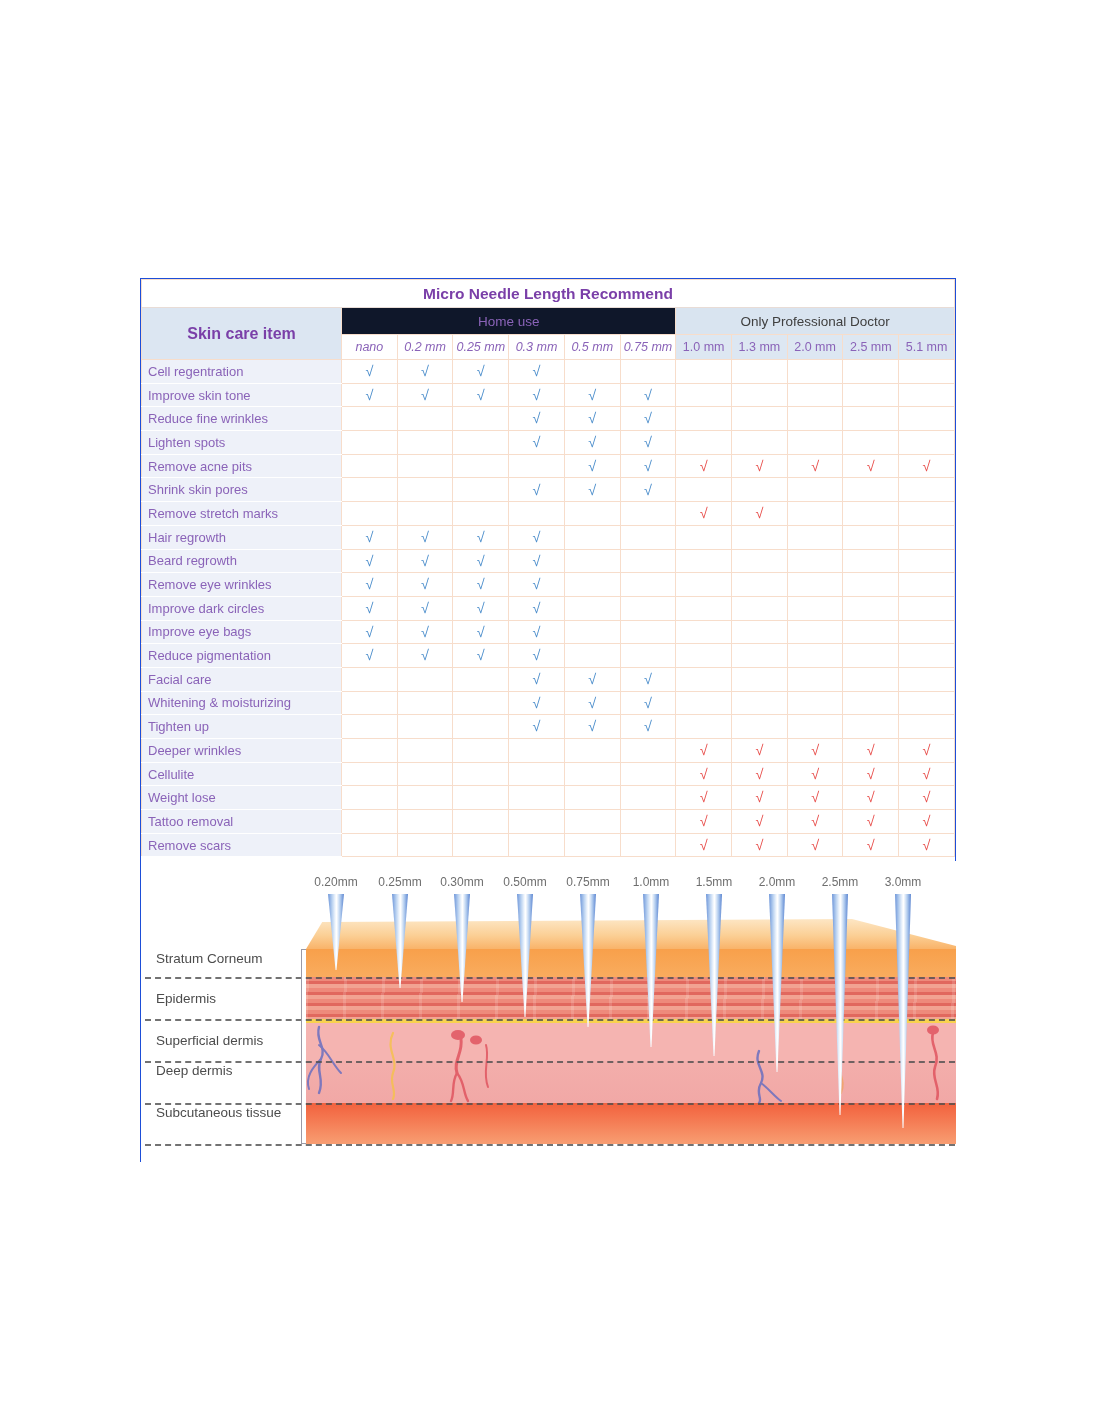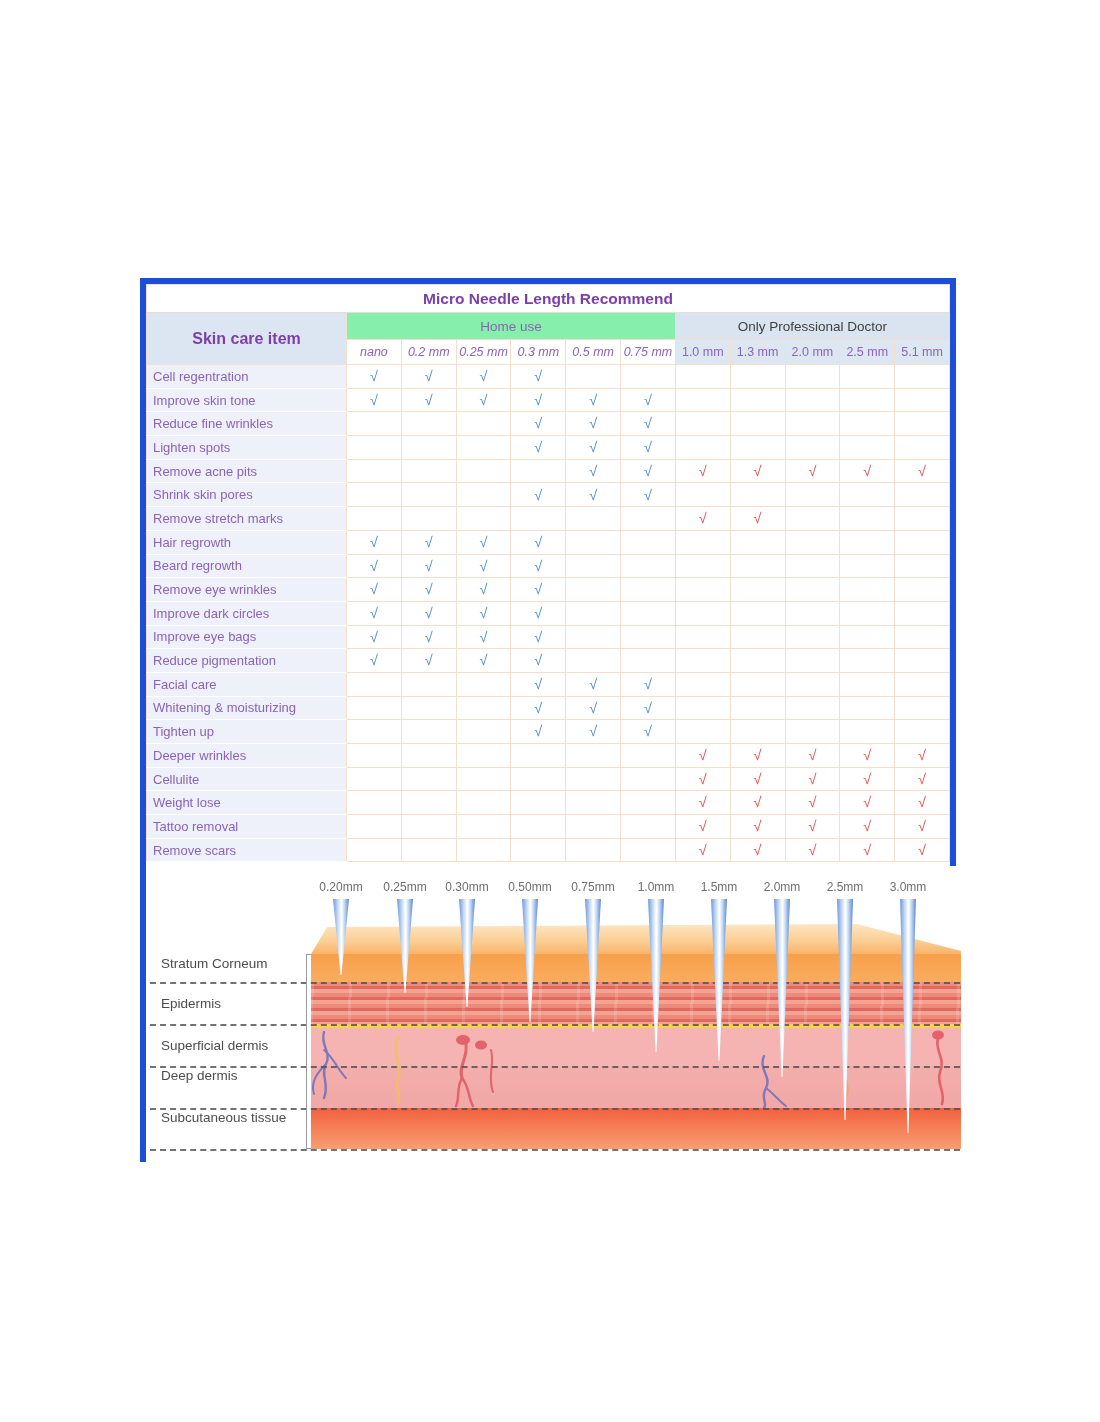--- a/index.html
+++ b/index.html
@@ -1,30 +1,30 @@
 <!DOCTYPE html>
 <html><head>
 <meta charset="utf-8">
 <style>
   * { margin:0; padding:0; box-sizing:border-box; }
   html,body { width:1100px; height:1422px; background:#ffffff;
     font-family:"Liberation Sans", sans-serif; position:relative; }
 
   .content { position:absolute; left:140px; top:278px; width:816px; height:884px;
-    border:6px solid #1d4ed8; background:#fff; }
+    border:1px solid #1d4ed8; background:#fff; }
 
   
   table.matrix { width:100%; border-collapse:collapse; table-layout:fixed; }
   .matrix th, .matrix td { border:1px solid #f7ddcb; overflow:hidden; white-space:nowrap; }
 
   tr.title-row th { height:28px; background:#fff; color:#7a3fa8; font-size:15.5px;
     font-weight:bold; text-align:center; border-bottom:1px solid #e8dcd6; }
   tr.group-row { height:27px; }
   th.corner { background:#dce6f2; color:#7a3fa8; font-size:16px; font-weight:bold; }
-  th.home-group { background:#86efac; color:#8a63b8; font-size:13.5px; font-weight:normal; }
+  th.home-group { background:#0f172a; color:#8a63b8; font-size:13.5px; font-weight:normal; }
   th.pro-group  { background:#d9e4f0; color:#404040; font-size:13.5px; font-weight:normal; }
   tr.cols-row { height:25px; }
   tr.cols-row th { font-size:12.5px; font-weight:normal; color:#8a63b8; text-align:center; }
   tr.cols-row th.col-home { background:#ffffff;font-style:italic; }
   tr.cols-row th.col-pro  { background:#dde7f2; }
 
   tbody tr { height:23.7px; }
   tbody th.rowlabel { background:#eef1f9; color:#8a63b8; font-size:13px; font-weight:normal;
     text-align:left; padding-left:6px;
     border-top:1px solid #ffffff; border-bottom:1px solid #ffffff;

